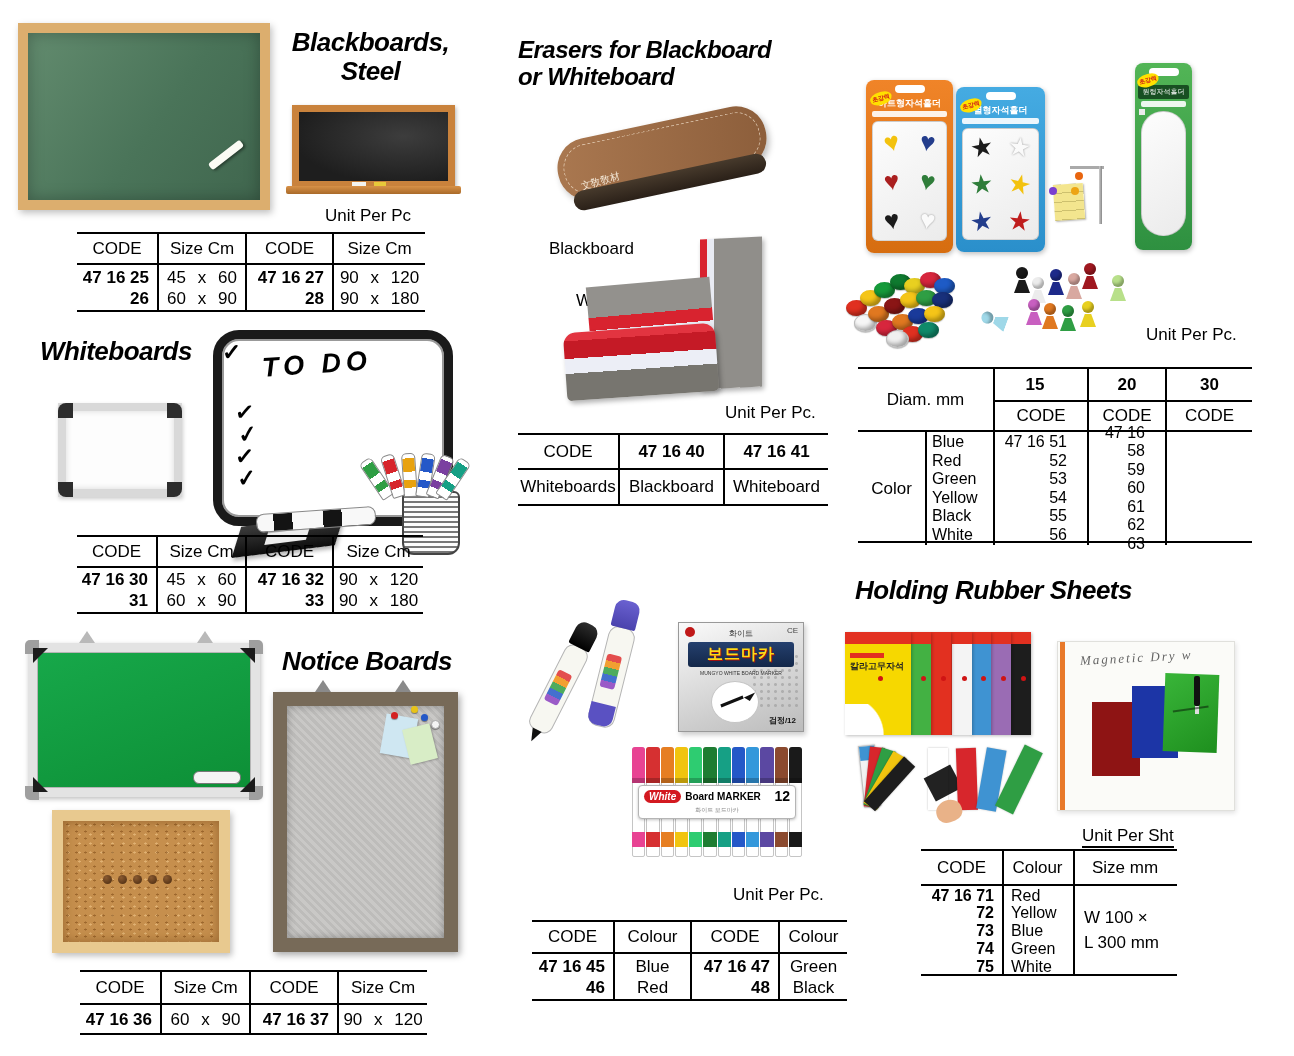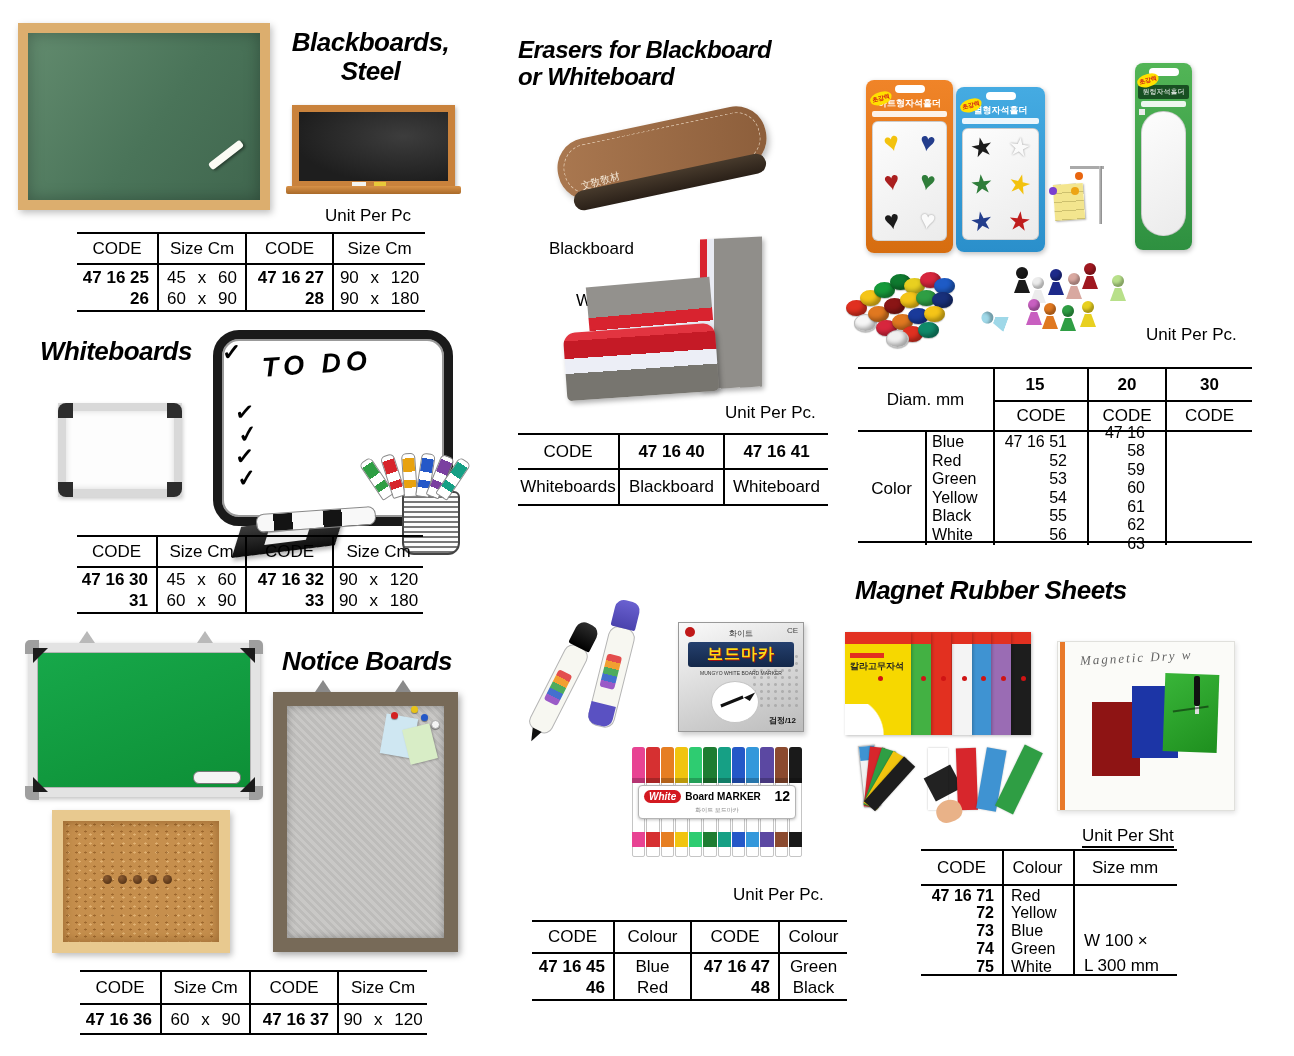--- a/index.html
+++ b/index.html
@@ -633,21 +633,21 @@
 55
 56</div>
     <div class="cell list codes" style="left:231px;top:63px;width:76px;height:113px">47 16 58
 59
 60
 61
 62
 63</div>
   </div>
 
-  <div class="h" style="left:855px;top:576px">Magnet Rubber Sheets</div>
+  <div class="h" style="left:855px;top:576px">Holding Rubber Sheets</div>
 
   <div class="shp">
     <i></i>
       <i></i>
       <i></i>
       <i></i>
       <i></i>
       <i></i>
       <i></i>
     <span class="yt">칼라고무자석</span>
@@ -693,17 +693,17 @@
     <div class="cell codes" style="left:0;top:35px;width:81px;height:90px">47 16 71
 72
 73
 74
 75</div>
     <div class="cell names" style="left:81px;top:35px;width:71px;height:90px">Red
 Yellow
 Blue
 Green
 White</div>
-    <div class="cell size" style="left:152px;top:50px;width:104px;height:104px">W 100 ×
+    <div class="cell size" style="left:152px;top:27px;width:104px;height:104px">W 100 ×
 L 300 mm</div>
   </div>
 
 </div>
 
 </body></html>

